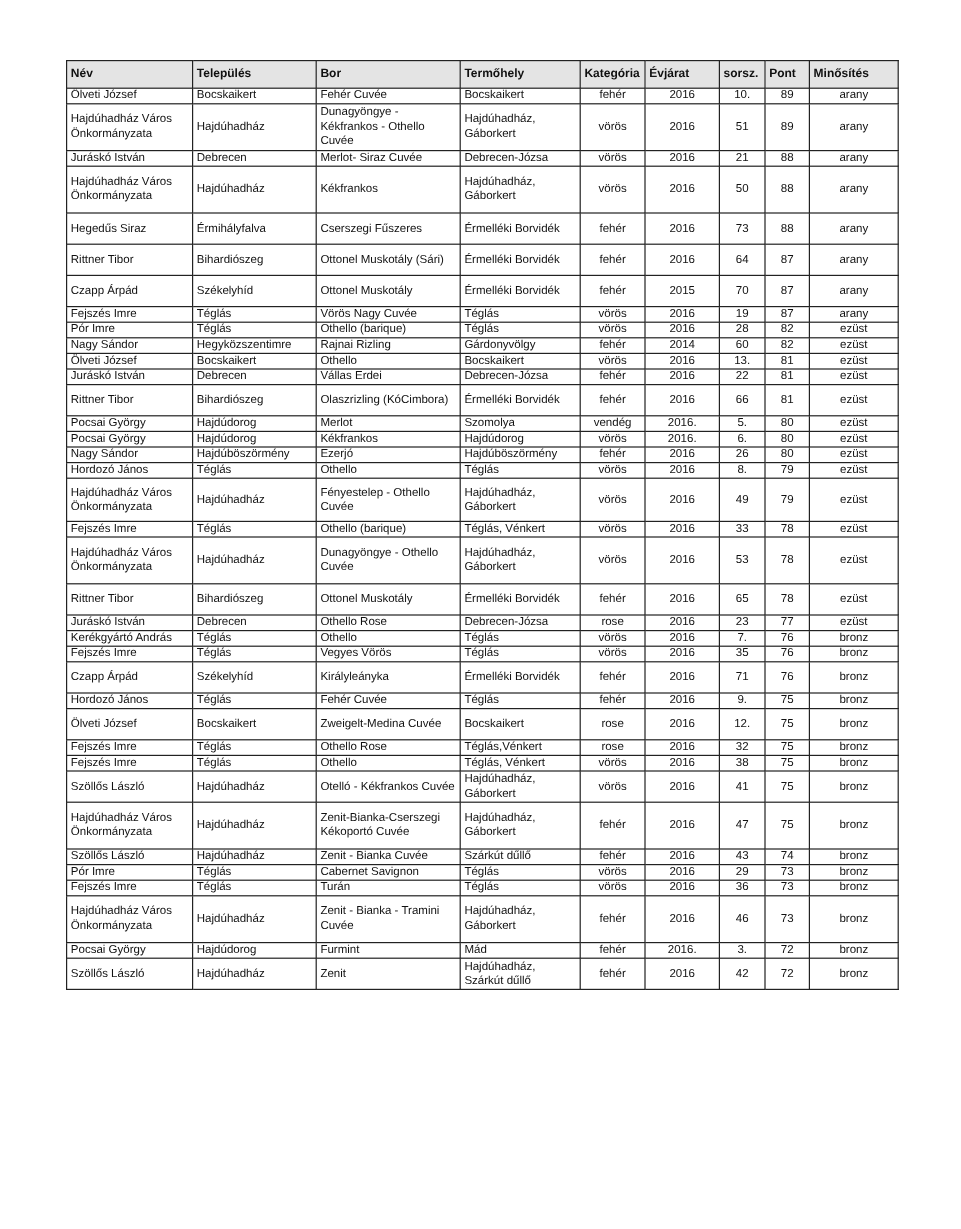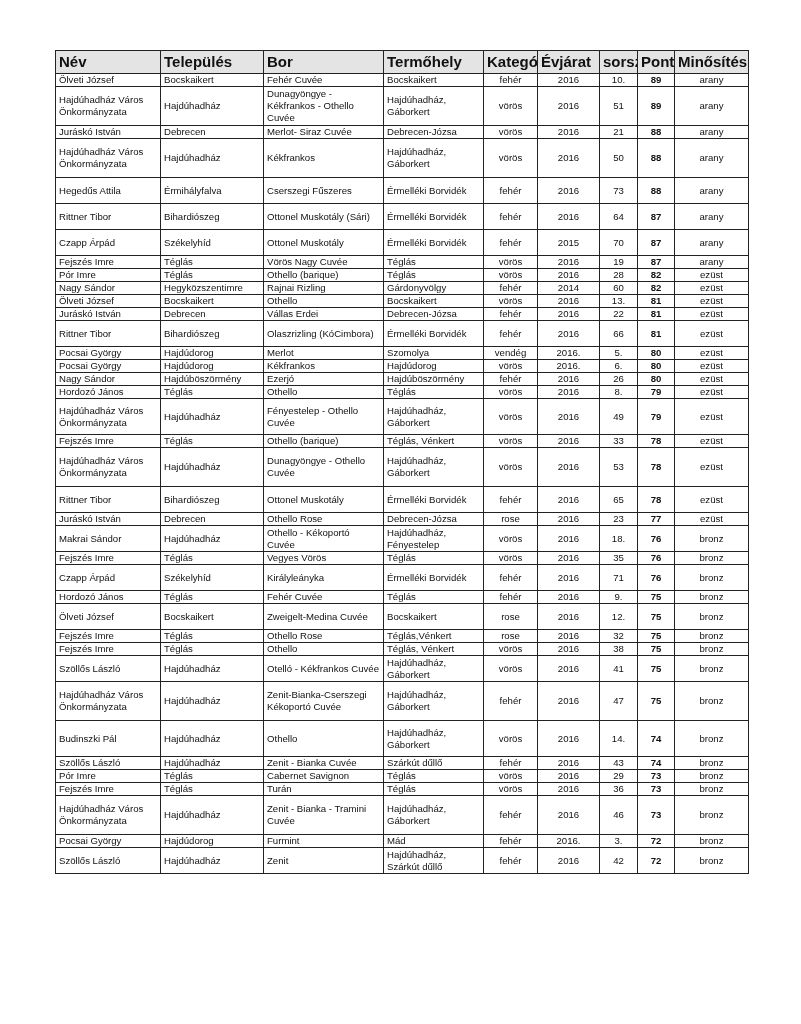--- a/index.html
+++ b/index.html
@@ -8,24 +8,24 @@
   col.c-name { width: 105px; }
   col.c-town { width: 103px; }
   col.c-wine { width: 120px; }
   col.c-origin { width: 100px; }
   col.c-cat { width: 54px; }
   col.c-year { width: 62px; }
   col.c-num { width: 38px; }
   col.c-pts { width: 37px; }
   col.c-grade { width: 74px; }
   th, td { border: 1px solid #222; padding: 0 3px; line-height: 12px; vertical-align: middle; overflow: hidden; }
-  th { background: #e4e4e4; font-weight: bold; height: 22px; text-align: left; font-size: 15px; }
+  th { background: #e4e4e4; font-weight: bold; height: 22px; text-align: left; font-size: 10px; }
   th.ctr { }
   td.ctr { text-align: center; }
-  td.pts { text-align: center; font-weight: bold; }
+  td.pts { text-align: center; font-weight: normal; }
   tr.h-s td { height: 12px; }
   tr.h-m td { height: 25px; }
   tr.h-d td { height: 25px; }
   tr.h-t td { height: 38px; }
   tr.h-l td { height: 35px; }
 </style>
 </head>
 <body>
 
 <table>
@@ -92,21 +92,21 @@
         <td>Hajdúhadház</td>
         <td>Kékfrankos</td>
         <td>Hajdúhadház, Gáborkert</td>
         <td class="ctr">vörös</td>
         <td class="ctr">2016</td>
         <td class="ctr">50</td>
         <td class="pts">88</td>
         <td class="ctr">arany</td>
       </tr>
       <tr class="h-m">
-        <td>Hegedűs Attila</td>
+        <td>Hegedűs Siraz</td>
         <td>Érmihályfalva</td>
         <td>Cserszegi Fűszeres</td>
         <td>Érmelléki Borvidék</td>
         <td class="ctr">fehér</td>
         <td class="ctr">2016</td>
         <td class="ctr">73</td>
         <td class="pts">88</td>
         <td class="ctr">arany</td>
       </tr>
       <tr class="h-m">
@@ -289,28 +289,28 @@
         <td>Juráskó István</td>
         <td>Debrecen</td>
         <td>Othello Rose</td>
         <td>Debrecen-Józsa</td>
         <td class="ctr">rose</td>
         <td class="ctr">2016</td>
         <td class="ctr">23</td>
         <td class="pts">77</td>
         <td class="ctr">ezüst</td>
       </tr>
-      <tr class="h-d">
-        <td>Makrai Sándor</td>
-        <td>Hajdúhadház</td>
-        <td>Othello - Kékoportó Cuvée</td>
-        <td>Hajdúhadház, Fényestelep</td>
-        <td class="ctr">vörös</td>
-        <td class="ctr">2016</td>
-        <td class="ctr">18.</td>
+      <tr class="h-s">
+        <td>Kerékgyártó András</td>
+        <td>Téglás</td>
+        <td>Othello</td>
+        <td>Téglás</td>
+        <td class="ctr">vörös</td>
+        <td class="ctr">2016</td>
+        <td class="ctr">7.</td>
         <td class="pts">76</td>
         <td class="ctr">bronz</td>
       </tr>
       <tr class="h-s">
         <td>Fejszés Imre</td>
         <td>Téglás</td>
         <td>Vegyes Vörös</td>
         <td>Téglás</td>
         <td class="ctr">vörös</td>
         <td class="ctr">2016</td>
@@ -386,31 +386,20 @@
       </tr>
       <tr class="h-t">
         <td>Hajdúhadház Város Önkormányzata</td>
         <td>Hajdúhadház</td>
         <td>Zenit-Bianka-Cserszegi Kékoportó Cuvée</td>
         <td>Hajdúhadház, Gáborkert</td>
         <td class="ctr">fehér</td>
         <td class="ctr">2016</td>
         <td class="ctr">47</td>
         <td class="pts">75</td>
-        <td class="ctr">bronz</td>
-      </tr>
-      <tr class="h-l">
-        <td>Budinszki Pál</td>
-        <td>Hajdúhadház</td>
-        <td>Othello</td>
-        <td>Hajdúhadház, Gáborkert</td>
-        <td class="ctr">vörös</td>
-        <td class="ctr">2016</td>
-        <td class="ctr">14.</td>
-        <td class="pts">74</td>
         <td class="ctr">bronz</td>
       </tr>
       <tr class="h-s">
         <td>Szöllős László</td>
         <td>Hajdúhadház</td>
         <td>Zenit - Bianka Cuvée</td>
         <td>Szárkút dűllő</td>
         <td class="ctr">fehér</td>
         <td class="ctr">2016</td>
         <td class="ctr">43</td>

